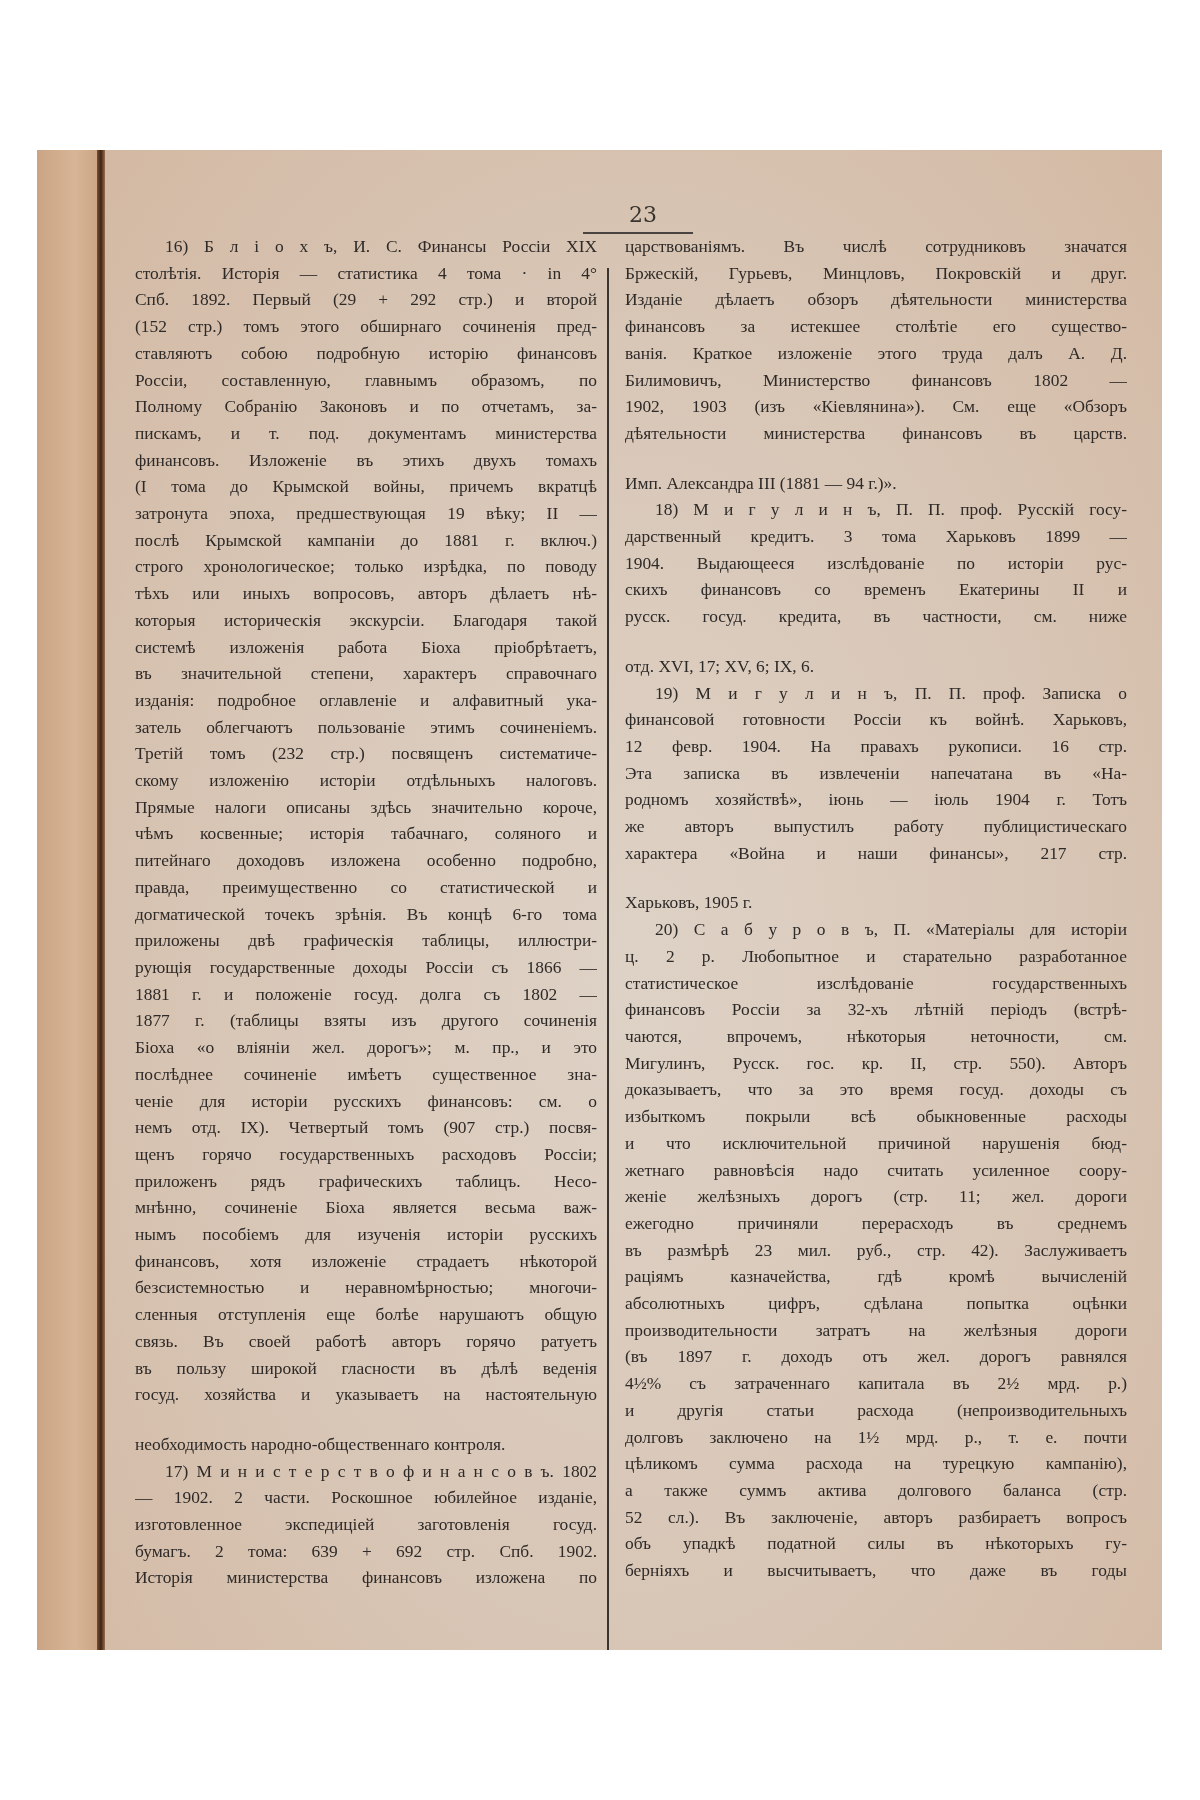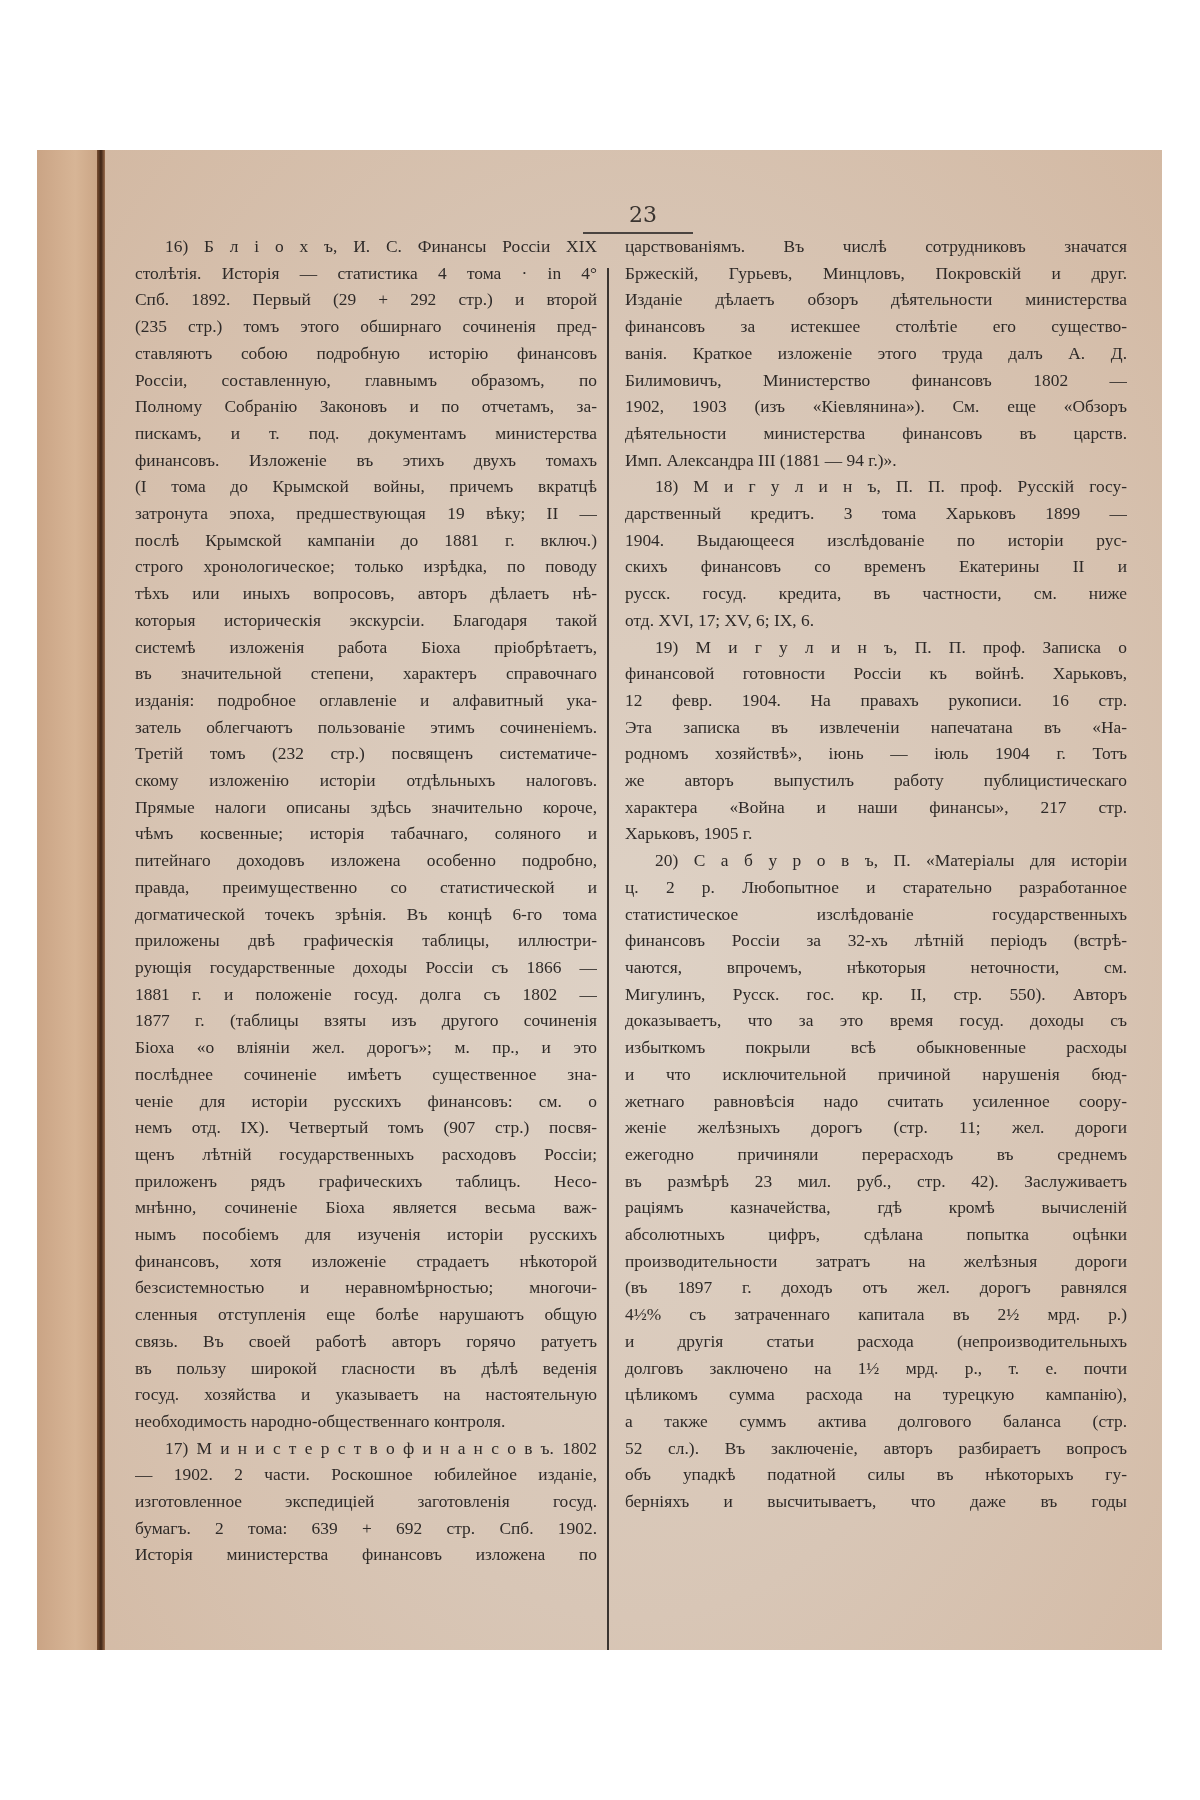--- a/index.html
+++ b/index.html
@@ -31,38 +31,38 @@
     position: absolute; top: 83px;
     font-family: "Liberation Serif", serif; font-size: 17.4px; line-height: 26.7px;
     color: #2e2a28; text-align: justify; text-align-last: justify;
   }
   .col-left { left: 30px; width: 462px; }
   .col-right { left: 510px; width: 502px; padding-left: 10px; }
   .divider {
     position: absolute; left: 502px; top: 118px; width: 1.5px; height: 1382px; background: #3a3430;
   }
   .ln { display: block; white-space: nowrap; overflow: hidden; }
-  .ln.last { text-align-last: left; }
+  .ln.last { text-align-last: left; margin-top: 23px; }
   .ind { padding-left: 30px; }
 </style>
 </head>
 <body>
 
 <div class="photo">
   <div class="flap"></div>
   <div class="gutter"></div>
   <div class="page">
     <div class="page-number">23</div>
     <div class="page-rule"></div>
 
     <div class="col col-left" id="col-left">
         <span class="ln ind">16) Б л і о х ъ, И. С. Финансы Россіи XIX</span>
         <span class="ln">столѣтія. Исторія — статистика 4 тома · in 4°</span>
         <span class="ln">Спб. 1892. Первый (29 + 292 стр.) и второй</span>
-        <span class="ln">(235 стр.) томъ этого обширнаго сочиненія пред-</span>
+        <span class="ln">(152 стр.) томъ этого обширнаго сочиненія пред-</span>
         <span class="ln">ставляютъ собою подробную исторію финансовъ</span>
         <span class="ln">Россіи, составленную, главнымъ образомъ, по</span>
         <span class="ln">Полному Собранію Законовъ и по отчетамъ, за-</span>
         <span class="ln">пискамъ, и т. под. документамъ министерства</span>
         <span class="ln">финансовъ. Изложеніе въ этихъ двухъ томахъ</span>
         <span class="ln">(I тома до Крымской войны, причемъ вкратцѣ</span>
         <span class="ln">затронута эпоха, предшествующая 19 вѣку; II —</span>
         <span class="ln">послѣ Крымской кампаніи до 1881 г. включ.)</span>
         <span class="ln">строго хронологическое; только изрѣдка, по поводу</span>
         <span class="ln">тѣхъ или иныхъ вопросовъ, авторъ дѣлаетъ нѣ-</span>
@@ -79,21 +79,21 @@
         <span class="ln">правда, преимущественно со статистической и</span>
         <span class="ln">догматической точекъ зрѣнія. Въ концѣ 6-го тома</span>
         <span class="ln">приложены двѣ графическія таблицы, иллюстри-</span>
         <span class="ln">рующія государственные доходы Россіи съ 1866 —</span>
         <span class="ln">1881 г. и положеніе госуд. долга съ 1802 —</span>
         <span class="ln">1877 г. (таблицы взяты изъ другого сочиненія</span>
         <span class="ln">Біоха «о вліяніи жел. дорогъ»; м. пр., и это</span>
         <span class="ln">послѣднее сочиненіе имѣетъ существенное зна-</span>
         <span class="ln">ченіе для исторіи русскихъ финансовъ: см. о</span>
         <span class="ln">немъ отд. IX). Четвертый томъ (907 стр.) посвя-</span>
-        <span class="ln">щенъ лѣтній государственныхъ расходовъ Россіи;</span>
+        <span class="ln">щенъ горячо государственныхъ расходовъ Россіи;</span>
         <span class="ln">приложенъ рядъ графическихъ таблицъ. Несо-</span>
         <span class="ln">мнѣнно, сочиненіе Біоха является весьма важ-</span>
         <span class="ln">нымъ пособіемъ для изученія исторіи русскихъ</span>
         <span class="ln">финансовъ, хотя изложеніе страдаетъ нѣкоторой</span>
         <span class="ln">безсистемностью и неравномѣрностью; многочи-</span>
         <span class="ln">сленныя отступленія еще болѣе нарушаютъ общую</span>
         <span class="ln">связь. Въ своей работѣ авторъ горячо ратуетъ</span>
         <span class="ln">въ пользу широкой гласности въ дѣлѣ веденія</span>
         <span class="ln">госуд. хозяйства и указываетъ на настоятельную</span>
         <span class="ln last">необходимость народно-общественнаго контроля.</span>

